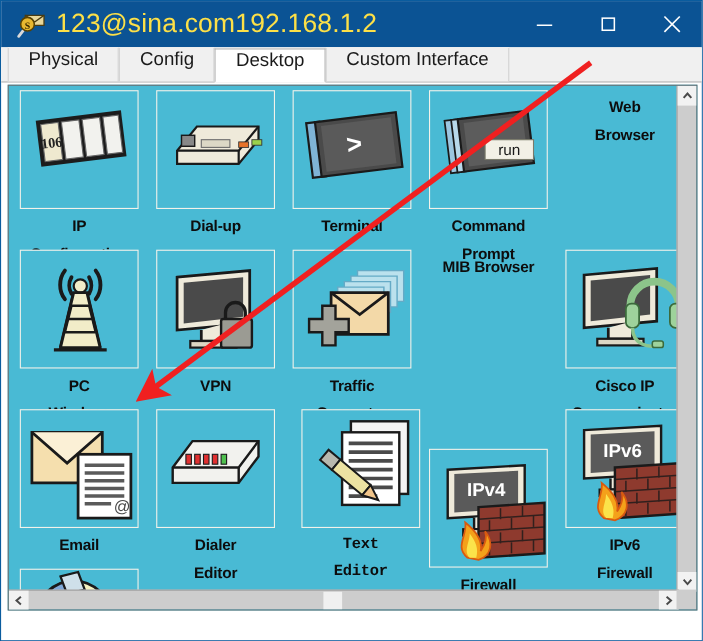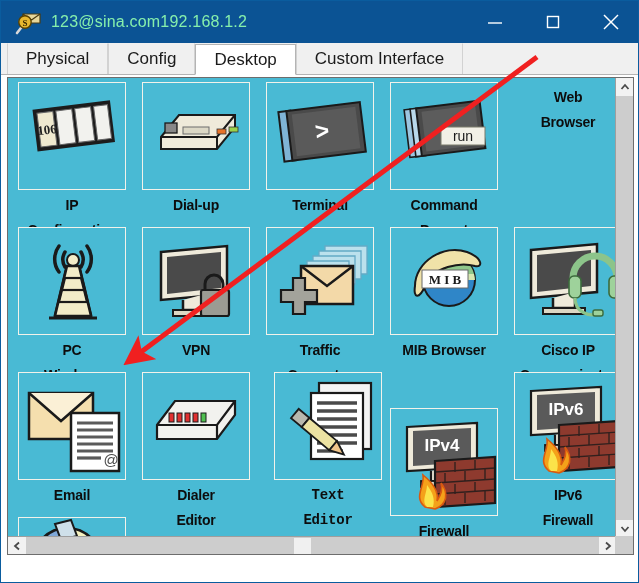--- a/index.html
+++ b/index.html
@@ -24,22 +24,22 @@
     width: 639px; height: 42px;
     background: #0b5394;
     display: flex; align-items: center;
   }
   .title-icon {
     width: 30px; height: 30px;
     margin-left: 12px; margin-right: 8px;
     position: relative; flex: 0 0 auto;
   }
   .title-text {
-    color: #86efac;
-    font-size: 16px;
+    color: #fde047;
+    font-size: 24px;
     font-weight: 400;
     letter-spacing: 0.2px;
     white-space: nowrap;
     flex: 1 1 auto;
   }
   .winbtns { display: flex; align-items: center; height: 42px; flex: 0 0 auto; }
   .winbtn {
     width: 58px; height: 42px;
     display: flex; align-items: center; justify-content: center;
     color: #ffffff;
@@ -51,21 +51,21 @@
     position: absolute; left: 0; top: 42px;
     width: 639px; height: 32px;
     background: #f0f0f0;
     border-bottom: 1px solid #b4b4b4;
     display: flex; align-items: flex-end;
     padding-left: 6px;
   }
   .tab {
     height: 31px;
     padding: 0 18px;
-    display: flex; align-items: center;
+    display: flex; align-items: flex-start;
     font-size: 17px; color: #1a1a1a;
     background: #f0f0f0;
     border-left: 1px solid #d2d2d2;
     border-right: 1px solid #d2d2d2;
     border-top: 1px solid #f0f0f0;
     white-space: nowrap;
   }
   .tab.active {
     background: #ffffff;
     border-left: 1px solid #b4b4b4;
@@ -379,30 +379,20 @@
               <path d="M14 62 L26 62 L26 50 L38 50 L38 62 L50 62 L50 74 L38 74 L38 86 L26 86 L26 74 L14 74 Z" fill="#a3a39b" stroke="#1a1a1a" stroke-width="2.2"></path>
             </svg>
           </div>
           <div class="caption">
             <span>Traffic</span>
               <span>Generator</span>
           </div>
         </div>
 
         <div class="cell" style="left:376px; top:149px;">
-          <div class="tile">
-            <svg width="108" height="108" viewBox="0 0 108 108">
-              <circle cx="58" cy="52" r="26" fill="#2f86c8" stroke="#1a1a1a" stroke-width="2"></circle>
-              <path d="M58 26 A26 26 0 0 0 33 46 L83 46 A26 26 0 0 0 58 26 Z" fill="#8fc78a"></path>
-              <path d="M33 46 A26 26 0 0 0 32 52 L84 52 A26 26 0 0 0 83 46 Z" fill="#d8e8b0"></path>
-              <path d="M24 58 C24 34, 52 16, 76 24 C92 30, 92 40, 84 38 C70 34, 42 38, 34 58 C28 72, 22 70, 24 58 Z" fill="#f0e2a8" stroke="#1a1a1a" stroke-width="2"></path>
-              <rect x="31" y="42" width="46" height="18" fill="#ffffff" stroke="#6a6a6a" stroke-width="1"></rect>
-              <text x="54" y="56" font-size="13" font-weight="bold" fill="#1a1a1a" text-anchor="middle" font-family="Liberation Serif, serif">M I B</text>
-            </svg>
-          </div>
           <div class="caption">
             <span>MIB Browser</span>
           </div>
         </div>
 
         <div class="cell" style="left:500px; top:149px;">
           <div class="tile">
             <svg width="108" height="108" viewBox="0 0 108 108">
               <path d="M16 22 L82 16 L82 64 L16 70 Z" fill="#efeada" stroke="#1a1a1a" stroke-width="2.5"></path>
               <path d="M22 27 L76 22 L76 58 L22 64 Z" fill="#4a4a4a"></path>

